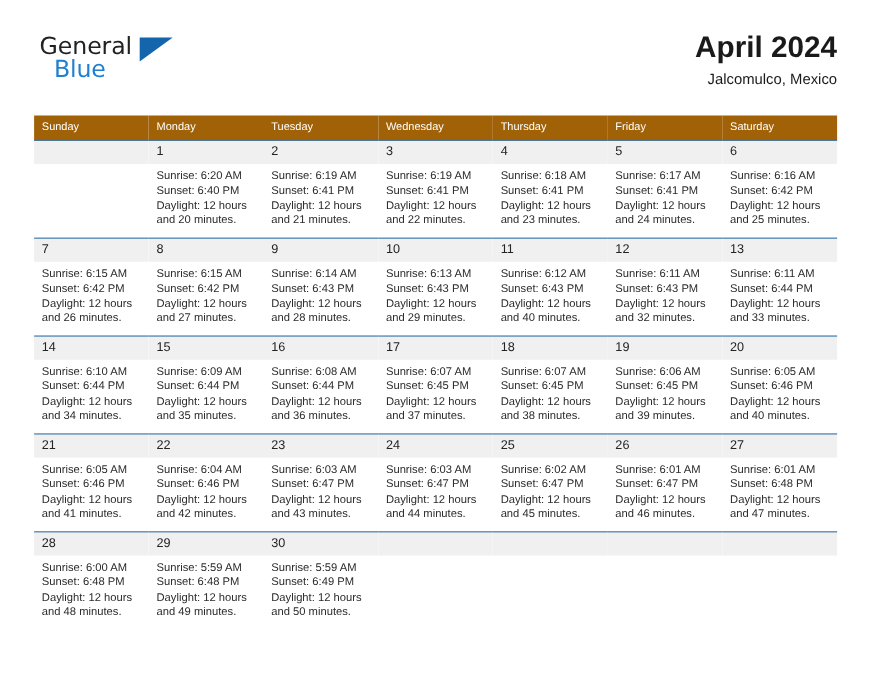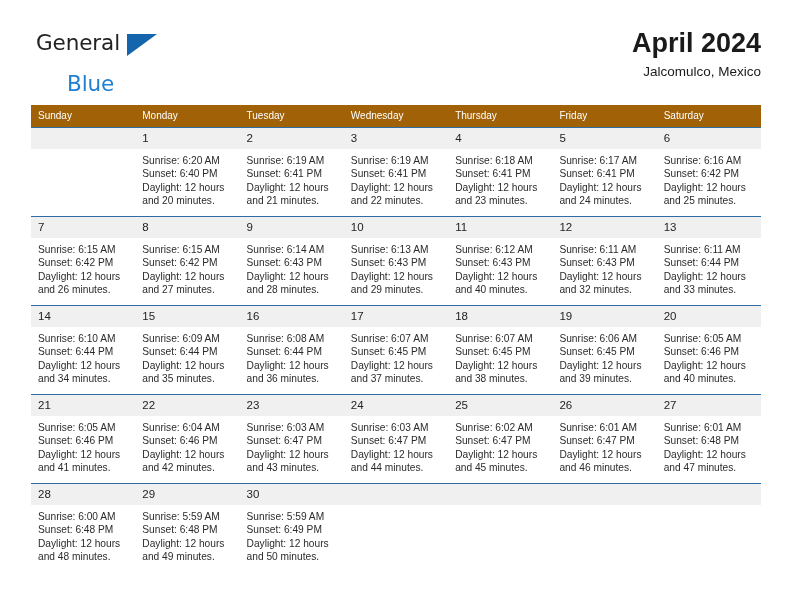--- a/index.html
+++ b/index.html
@@ -42,28 +42,27 @@
     left: 5px;
     top: 0px;
     font-size: 21.5px;
     letter-spacing: -0.1px;
     color: #222222;
     font-family: "DejaVu Sans", sans-serif;
     font-weight: 400;
   }
   .brand-blue {
     position: absolute;
-    left: 36px;
+    left: 18px;
     top: 21px;
     font-size: 21.5px;
     letter-spacing: -0.1px;
     color: #1f7fd0;
     font-family: "DejaVu Sans", sans-serif;
     font-weight: 400;
-    margin-top: 20px;
   }
   .brand-triangle {
     position: absolute;
     left: 96px;
     top: 4px;
     width: 0;
     height: 0;
     border-left: 30px solid #1565ad;
     border-bottom: 22px solid transparent;
   }

